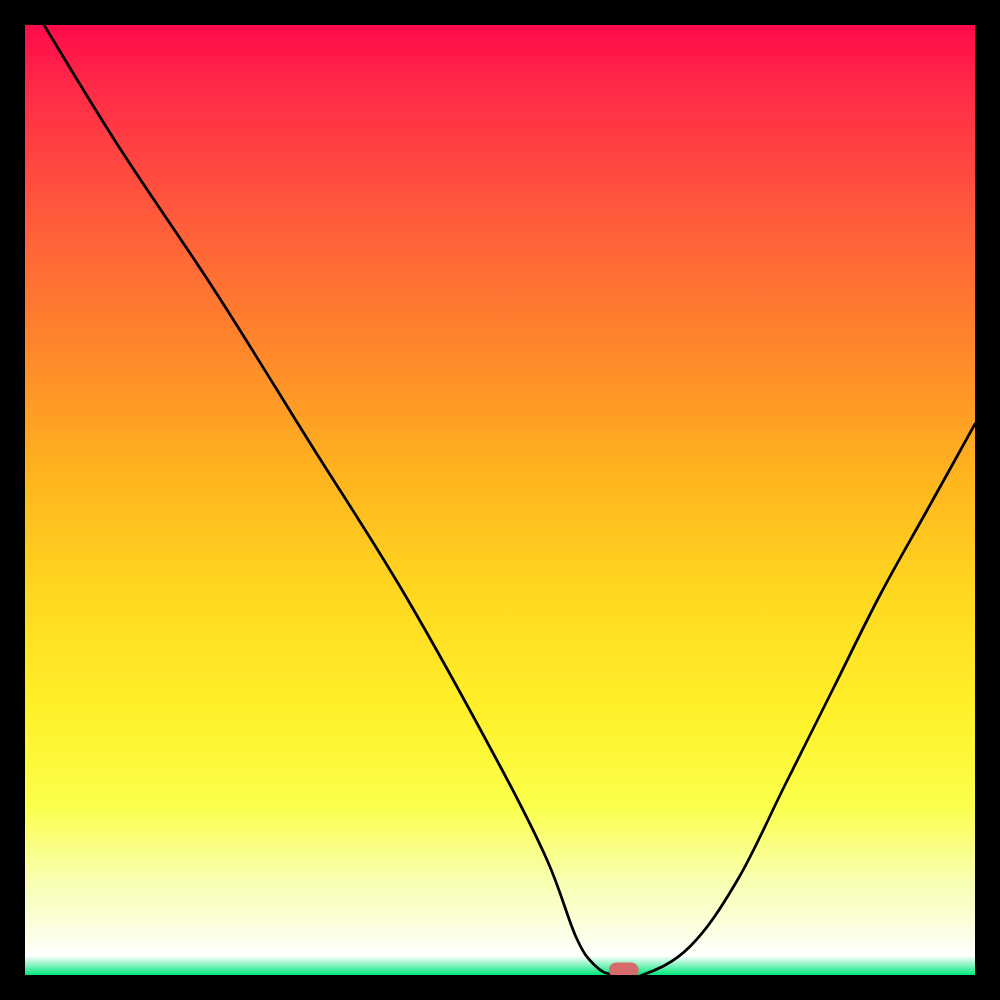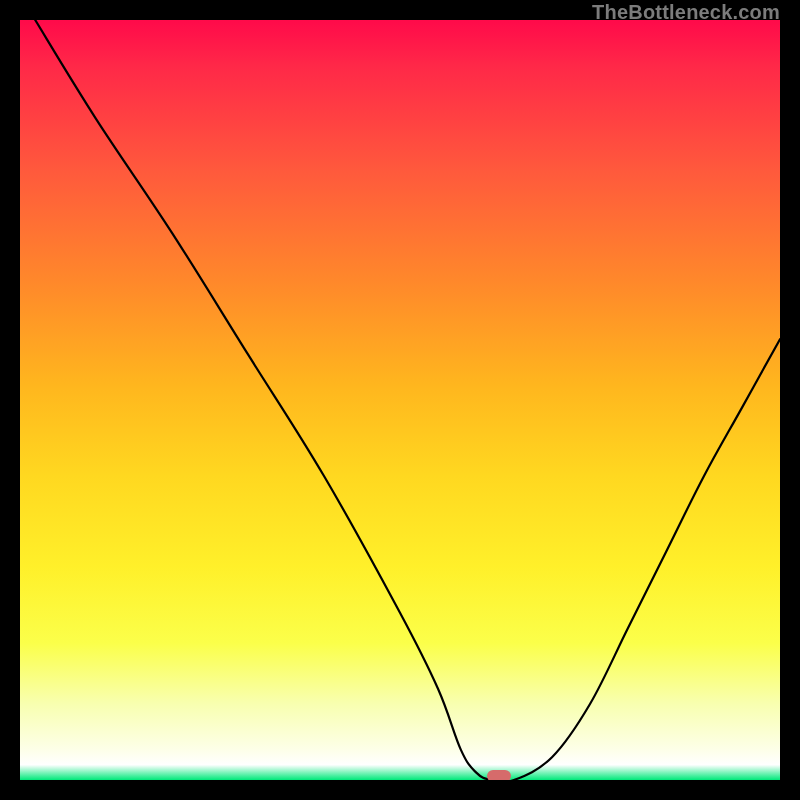--- a/index.html
+++ b/index.html
@@ -71,21 +71,20 @@
     font-weight: 600;
     color: #7c7c7c;
     letter-spacing: 0.2px;
   }
 </style>
 </head>
 <body>
 
 <div class="frame">
 
-  <div class="watermark">TheBottleneck.com</div>
 
   <div class="plot">
     <div class="gradient-main"></div>
 
     <svg class="curve" viewBox="0 0 760 760" preserveAspectRatio="none">
       <path id="curve-path" d="M 15.200000000000001 0 C 26.144 17.783999999999992, 51.376 60.495999999999945, 76 98.79999999999995 C 100.624 137.10399999999996, 124.64 170.39200000000005, 152 212.80000000000007 C 179.36 255.20800000000008, 200.64 290.62399999999997, 228 334.4 C 255.36 378.176, 276.64 409.488, 304 456 C 331.36 502.512, 359.48 554.496, 380 592.8 C 400.52 631.1039999999999, 407.05600000000004 644.1759999999999, 418.00000000000006 668.8 C 428.9440000000001 693.424, 433.96 714.552, 440.79999999999995 729.6 C 447.63999999999993 744.648, 450.528 746.928, 456 752.4 C 461.472 757.872, 464.36 758.632, 471.2 760 C 478.03999999999996 761.368, 483.056 764.104, 494 760 C 504.944 755.896, 518.32 750.88, 532 737.2 C 545.68 723.5200000000001, 556.32 707.256, 570 684 C 583.68 660.744, 594.32 635.36, 608 608 C 621.68 580.64, 632.32 559.36, 646 532 C 659.68 504.64, 670.32 481.992, 684 456 C 697.68 430.008, 708.32 412.224, 722 387.6 C 735.68 362.97600000000006, 753.16 331.51200000000006, 760 319.20000000000005" fill="none" stroke="#000" stroke-width="2.2" stroke-linejoin="round" stroke-linecap="round"></path>
     </svg>
 
     <div class="marker" id="optimum-marker" style="left: 478.8px; top: 756.2px; background: rgb(214, 107, 107);"></div>
   </div>

